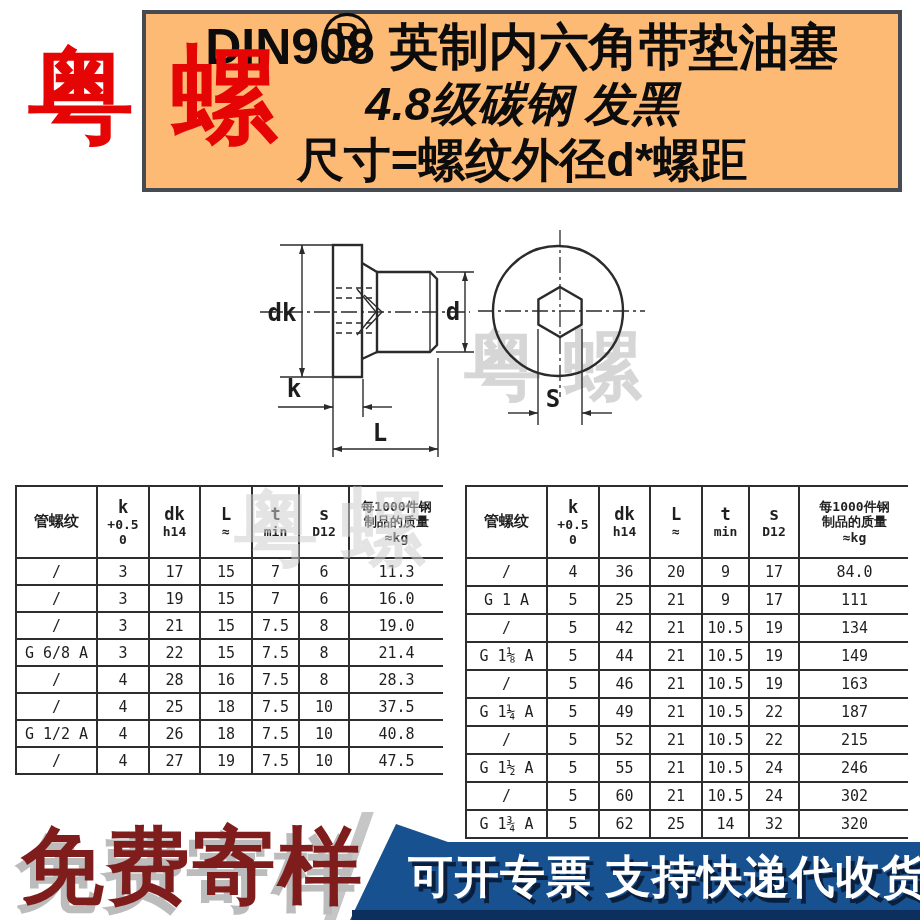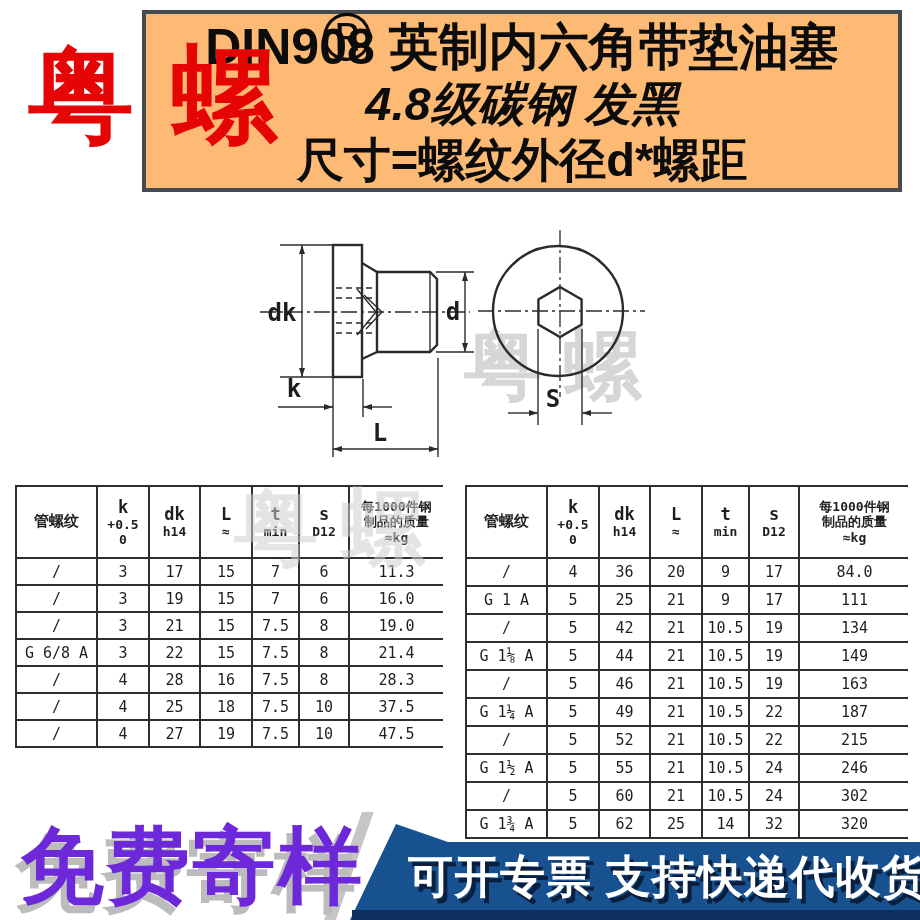--- a/index.html
+++ b/index.html
@@ -83,21 +83,21 @@
   }
   .blue-strip {
     position:absolute; inset:0; background:#17518f;
     clip-path:polygon(396px 12px, 448px 30px, 920px 30px, 920px 108px, 350px 108px);
   }
   .blue-dark-bottom {
     position:absolute; left:352px; top:98px; width:568px; height:10px; background:#0d2f5e;
   }
   .free-sample {
     position:absolute; left:20px; top:12px; font-size:84px; line-height:1.02;
-    font-weight:900; color:#6d28d9; letter-spacing:2px; white-space:nowrap;
+    font-weight:900; color:#7f1d1d; letter-spacing:2px; white-space:nowrap;
     text-shadow:-6px 8px 0 #bcbcbc;
   }
   .invoice-text {
     position:absolute; left:408px; top:42px; font-size:45px; line-height:1;
     font-weight:900; color:#ffffff; letter-spacing:1px; white-space:nowrap;
     text-shadow:4px 5px 0 #0a1f3d;
   }
 </style>
 </head>
 <body>
@@ -267,20 +267,29 @@
             <td>28.3</td>
           </tr>
           <tr>
             <td>/</td>
             <td>4</td>
             <td>25</td>
             <td>18</td>
             <td>7.5</td>
             <td>10</td>
             <td>37.5</td>
+          </tr>
+          <tr>
+            <td>G 1/2 A</td>
+            <td>4</td>
+            <td>26</td>
+            <td>18</td>
+            <td>7.5</td>
+            <td>10</td>
+            <td>40.8</td>
           </tr>
           <tr>
             <td>/</td>
             <td>4</td>
             <td>27</td>
             <td>19</td>
             <td>7.5</td>
             <td>10</td>
             <td>47.5</td>
           </tr>

